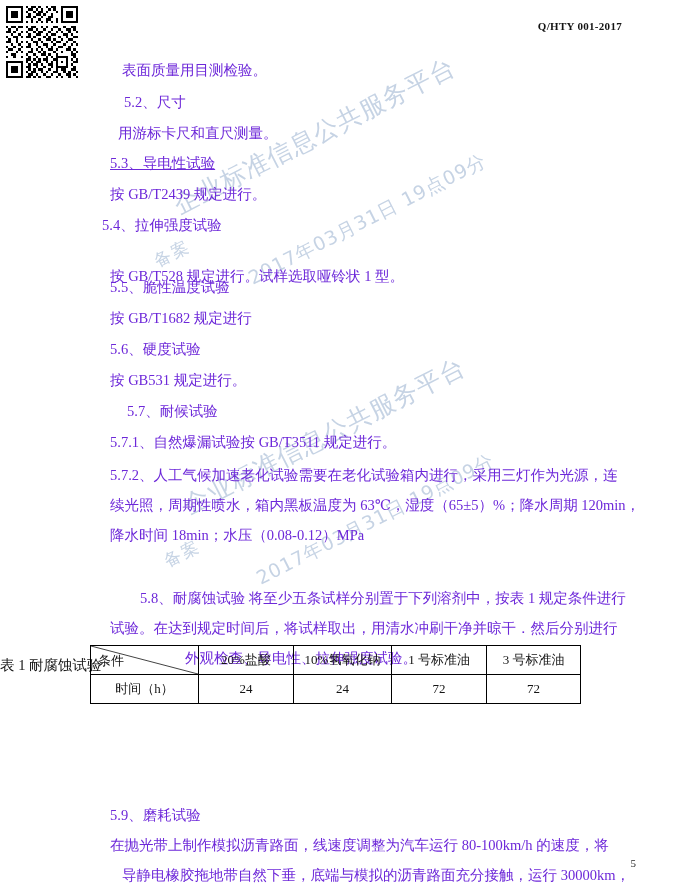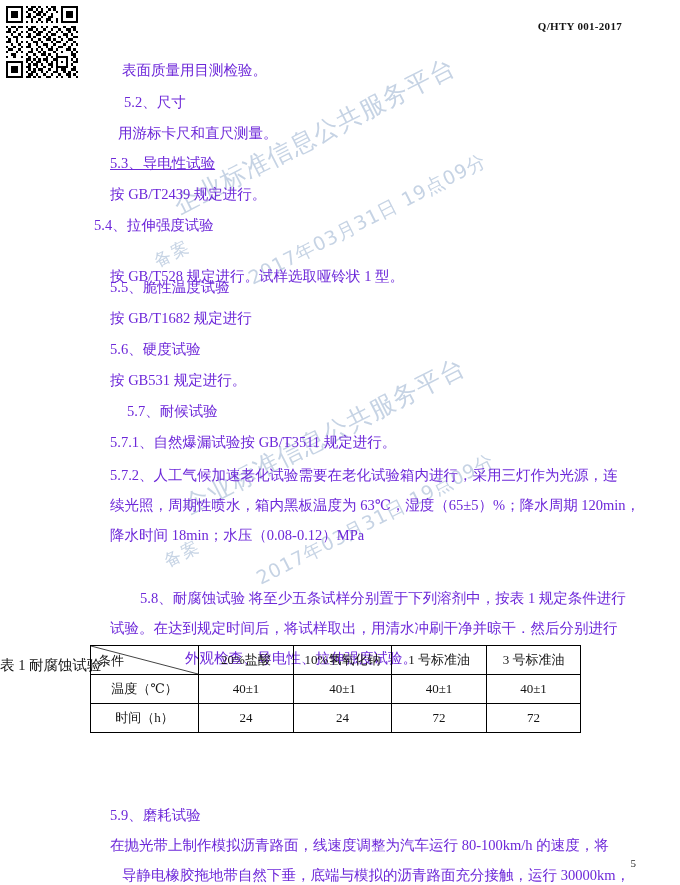--- a/index.html
+++ b/index.html
@@ -415,21 +415,21 @@
   <div class="content">
 
     <div class="para" style="left:122px; top:55px;">表面质量用目测检验。</div>
 
     <div class="para" style="left:124px; top:87px;">5.2、尺寸</div>
     <div class="para" style="left:118px; top:118px;">用游标卡尺和直尺测量。</div>
 
     <div class="para" style="left:110px; top:148px;text-decoration:underline;">5.3、导电性试验</div>
     <div class="para" style="left:110px; top:179px;">按 GB/T2439 规定进行。</div>
 
-    <div class="para" style="left:94px; top:210px;text-align:center;">5.4、拉伸强度试验</div>
+    <div class="para" style="left:102px; top:210px;text-align:center;">5.4、拉伸强度试验</div>
     <div class="para" style="left:110px; top:241px;margin-top:20px;">按 GB/T528 规定进行。试样选取哑铃状 1 型。</div>
 
     <div class="para" style="left:110px; top:272px;">5.5、脆性温度试验</div>
     <div class="para" style="left:110px; top:303px;">按 GB/T1682 规定进行</div>
 
     <div class="para" style="left:110px; top:334px;">5.6、硬度试验</div>
     <div class="para" style="left:110px; top:365px;">按 GB531 规定进行。</div>
 
     <div class="para" style="left:127px; top:396px;">5.7、耐候试验</div>
     <div class="para" style="left:110px; top:427px;text-align:right;">5.7.1、自然爆漏试验按 GB/T3511 规定进行。</div>
@@ -466,27 +466,20 @@
           </svg>
           <span class="lbl-medium">介质</span>
           <span class="lbl-condition">条件</span>
         </td>
         <td>20%盐酸</td>
         <td>10%氢氧化钠</td>
         <td>1 号标准油</td>
         <td>3 号标准油</td>
       </tr>
       <tr>
-        <td>温度（℃）</td>
-        <td>40±1</td>
-        <td>40±1</td>
-        <td>40±1</td>
-        <td>40±1</td>
-      </tr>
-      <tr>
         <td>时间（h）</td>
         <td>24</td>
         <td>24</td>
         <td>72</td>
         <td>72</td>
       </tr>
     </tbody>
   </table>
 
   <div class="page-number">5</div>

